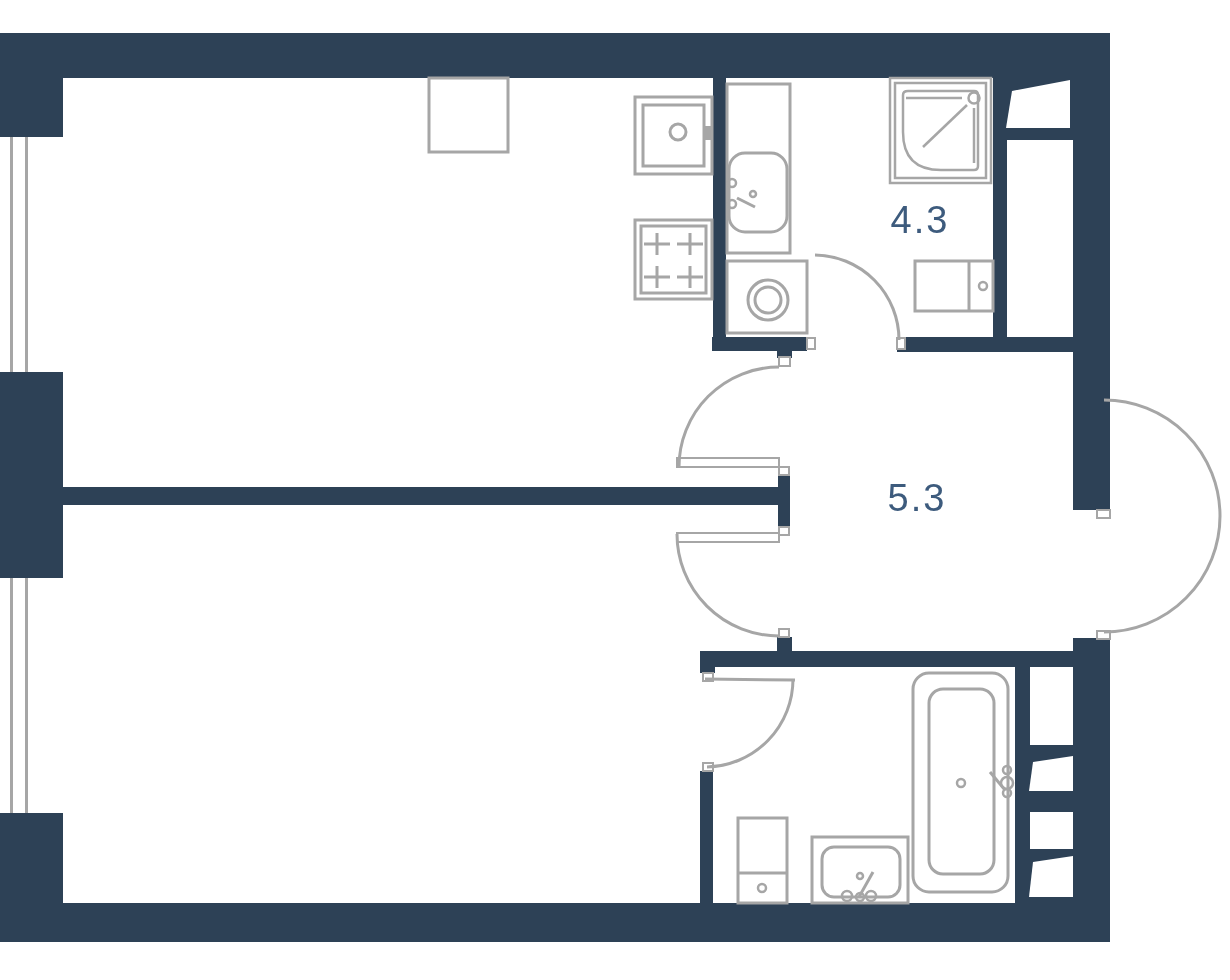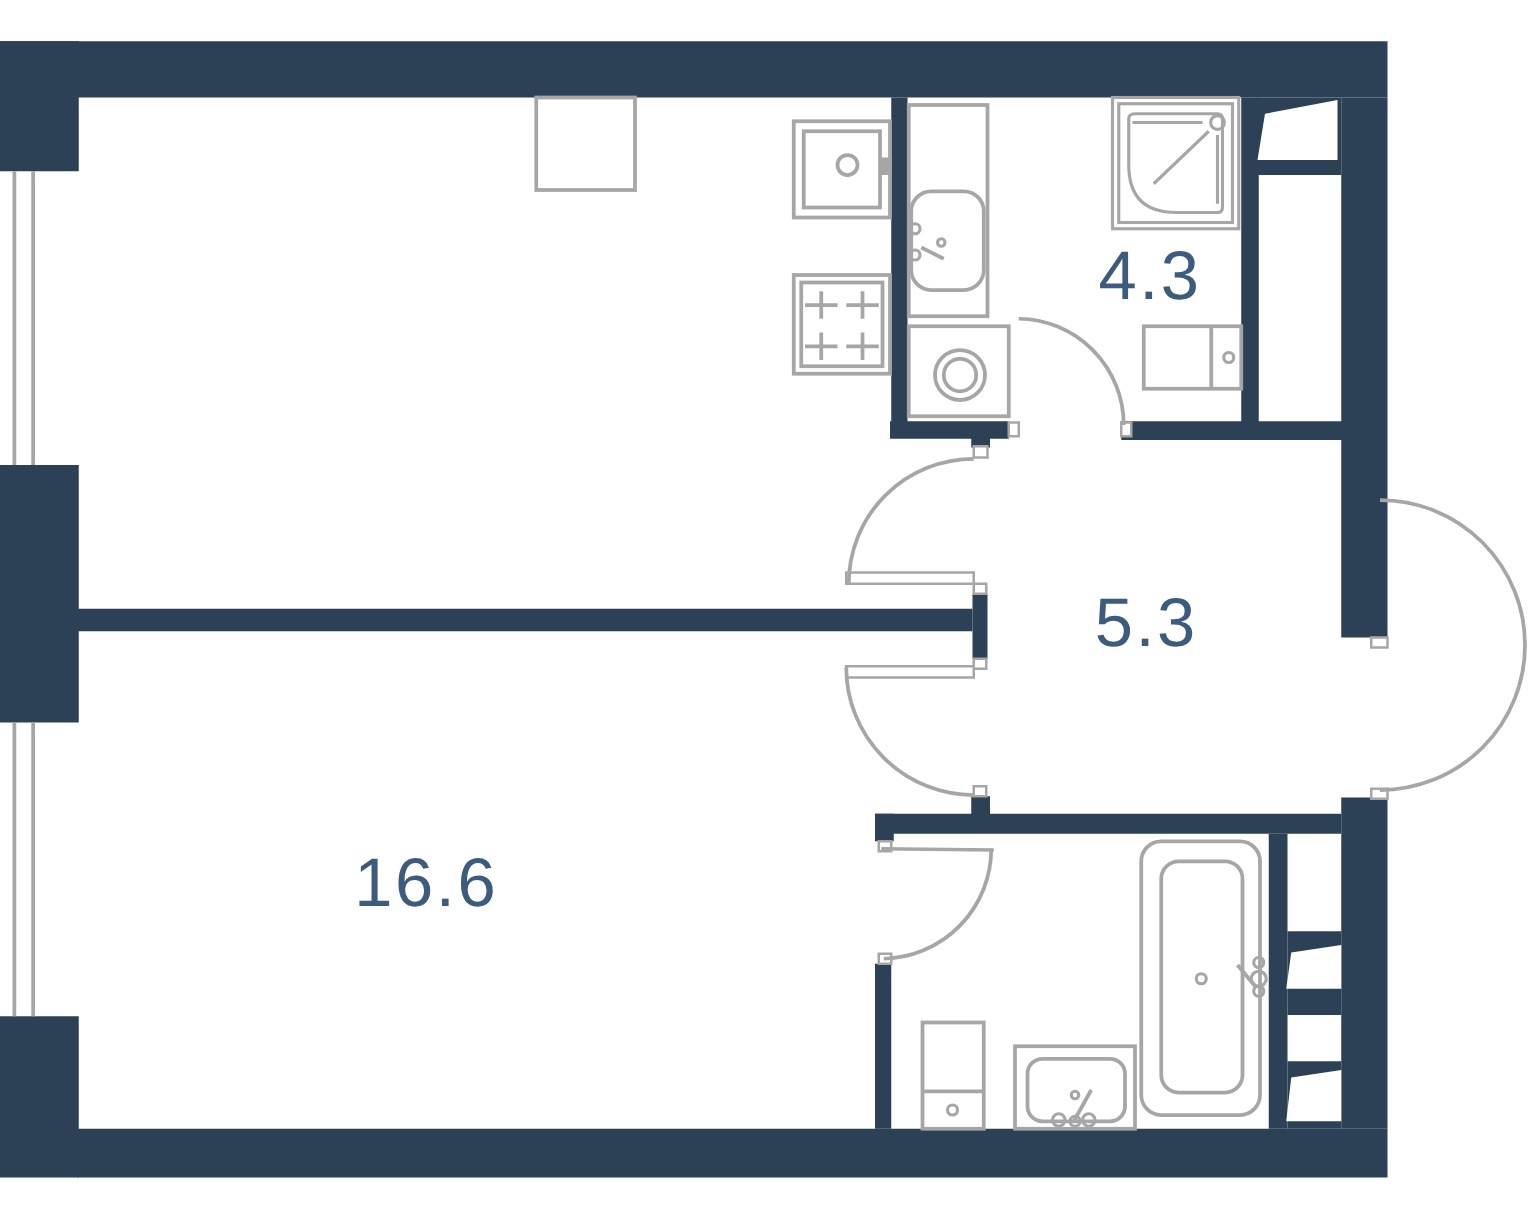--- a/index.html
+++ b/index.html
@@ -15,21 +15,21 @@
   .wall{fill:var(--wall);stroke:none;}
   .vent{fill:var(--background);stroke:none;}
   .fix{stroke:var(--line);stroke-width:3;fill:none;}
   .fixthin{stroke:var(--line);stroke-width:2.5;fill:none;}
   .fixfill{fill:var(--line);stroke:none;}
   .frame{fill:var(--background);stroke:var(--line);stroke-width:2;}
   .win{fill:var(--line);stroke:none;}
   .arc{stroke:var(--line);stroke-width:3;fill:none;}
   .leaf{stroke:var(--line);stroke-width:2;fill:var(--background);}
   .room-label{position:absolute;width:120px;height:52px;line-height:52px;
-      text-align:center;font-size:55px;font-weight:300;letter-spacing:2px;
+      text-align:center;font-size:38px;font-weight:300;letter-spacing:2px;
       color:var(--label);}
 </style>
 </head>
 <body>
 
 <div id="plan">
 
   <svg width="1230" height="980" viewBox="0 0 1230 980">
 
     <g>
@@ -169,14 +169,13 @@
         <line class="fix" x1="990" y1="772" x2="1005" y2="790" stroke-width="6"></line>
         <circle class="fixthin" cx="1007" cy="770" r="4"></circle>
         <circle class="fixthin" cx="1007" cy="783" r="6"></circle>
         <circle class="fixthin" cx="1007" cy="793" r="4"></circle>
       </g>
     </g>
   </svg>
 
   <div class="room-label" style="left:860px;top:194px;">4.3</div>
   <div class="room-label" style="left:857px;top:472px;">5.3</div>
-  <div class="room-label" style="left:281px;top:680px;">16.6</div>
 </div>
 
 </body></html>

